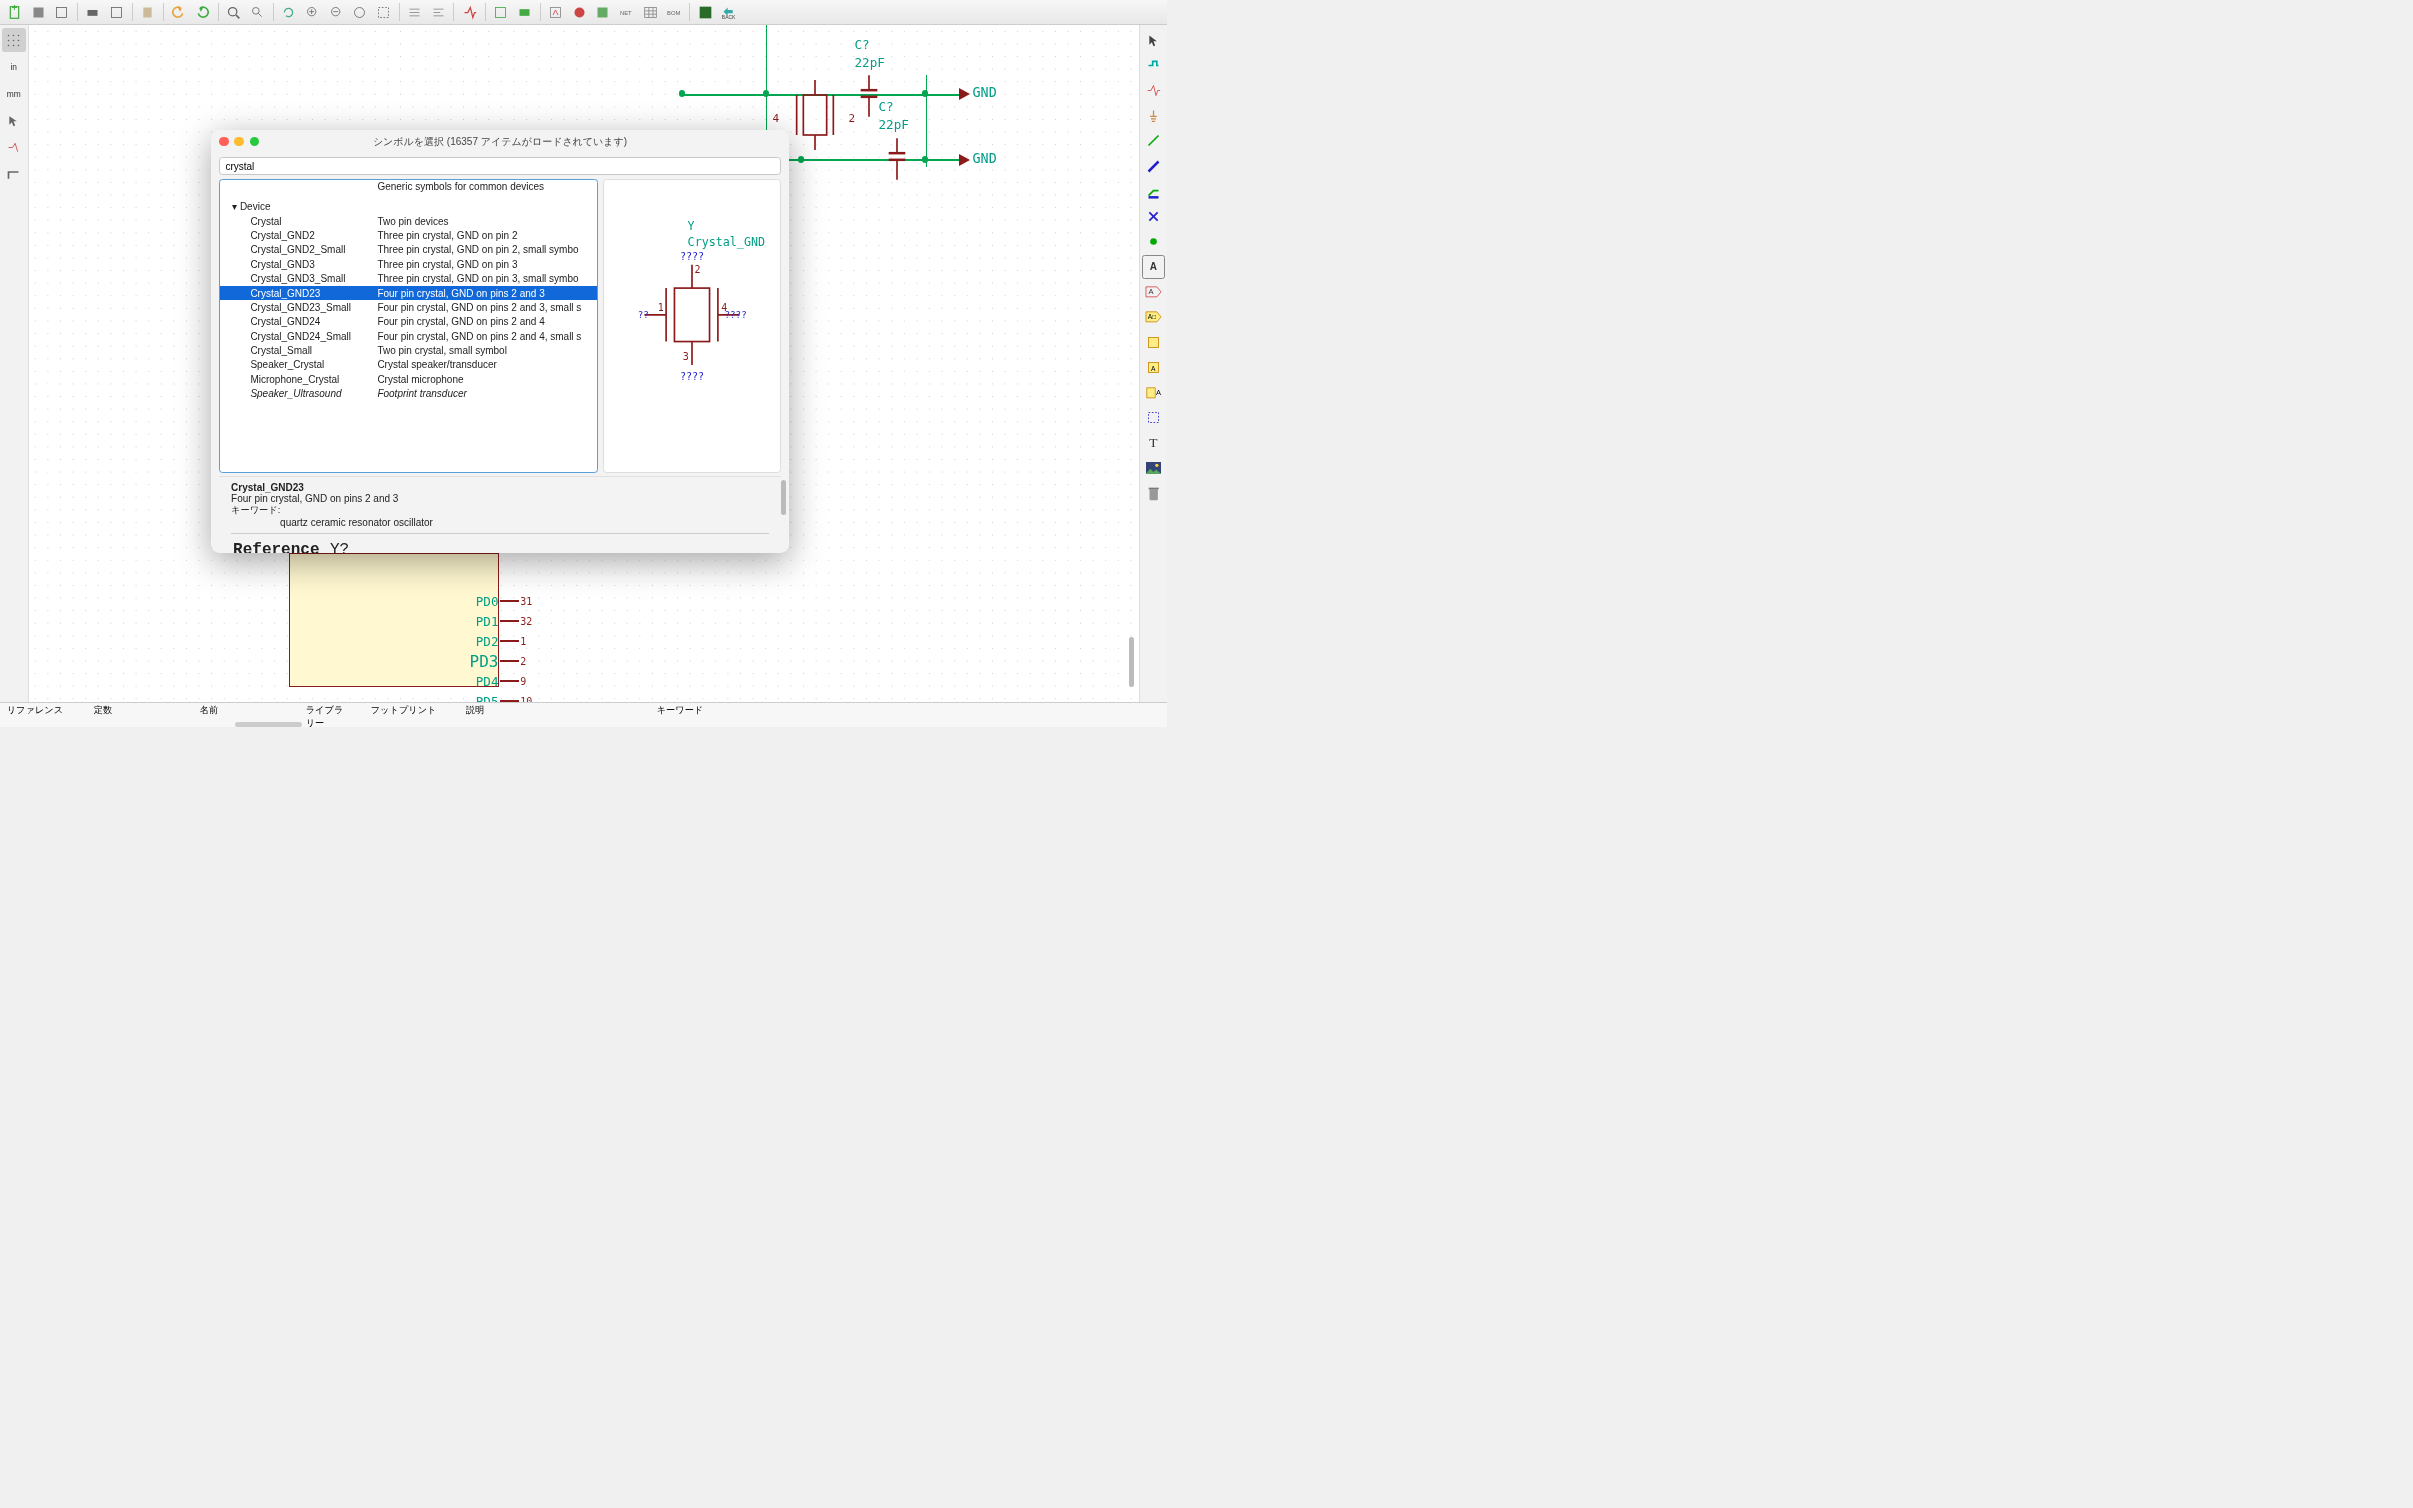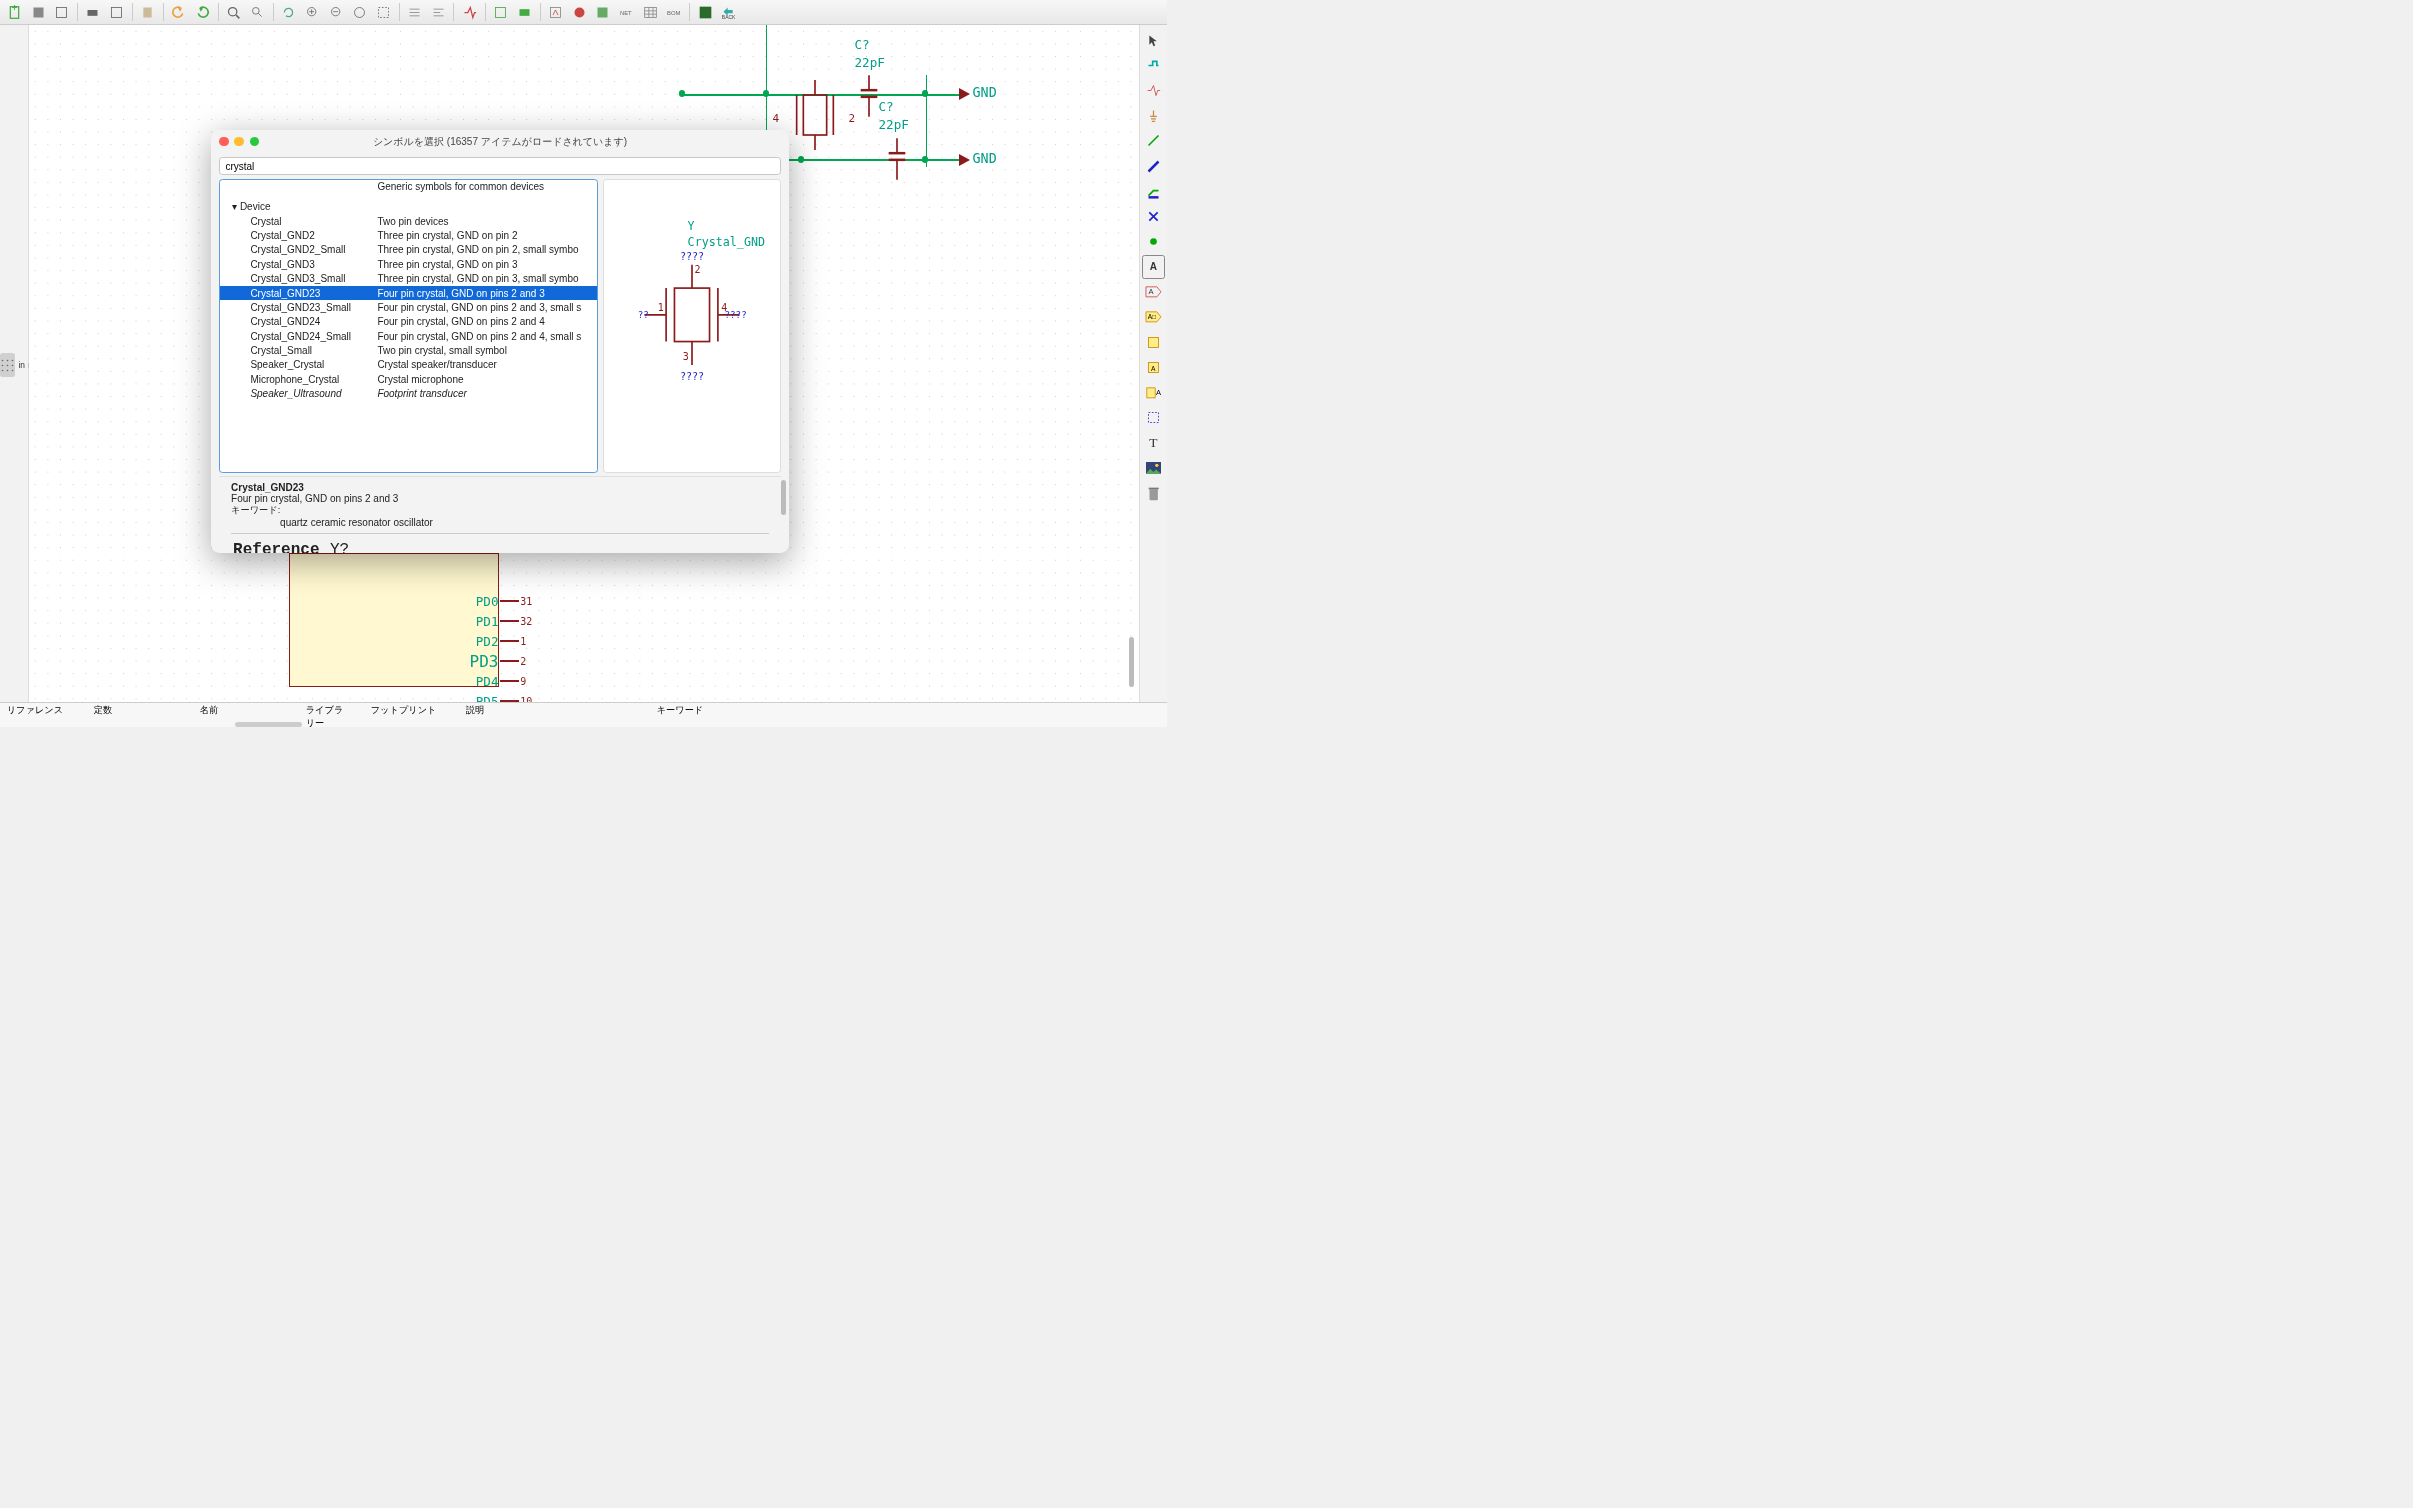--- a/index.html
+++ b/index.html
@@ -1,20 +1,20 @@
 <!DOCTYPE html>
 <html style="font-size:13.4px"><head>
 <meta charset="utf-8">
 <style>
 * { box-sizing: border-box; margin: 0; padding: 0; }
 body { font-family: -apple-system, "Helvetica Neue", Arial, sans-serif; font-size: 11px; background: #f0f0f0; width: 1167px; height: 727px; overflow: hidden; position: relative; }
 .toolbar { height: 25px; background: linear-gradient(#f7f7f7,#e8e8e8); border-bottom: 0.8px solid #ccc; display: flex; align-items: center; padding: 0 3.4px; gap: 1.7px; }
 .tb-btn { width: 22px; height: 22px; display: flex; align-items: center; justify-content: center; border-radius: 2.5px; cursor: pointer; }
 .tb-sep { width: 0.8px; height: 18.4px; background: #ccc; margin: 0 2.5px; }
-.left-toolbar { position: absolute; left: 0; top: 25px; width: 28.5px; bottom: 25px; background: #f2f2f2; border-right: 0.8px solid #ddd; display: flex; flex-direction: row; align-items: center; padding-top: 3.4px; gap: 3.4px; }
+.left-toolbar { position: absolute; left: 0; top: 25px; width: 28.5px; bottom: 25px; background: #f2f2f2; border-right: 0.8px solid #ddd; display: flex; flex-direction: column; align-items: center; padding-top: 3.4px; gap: 3.4px; }
 .right-toolbar { position: absolute; right: 0; top: 25px; width: 28.5px; bottom: 25px; background: #f2f2f2; border-left: 0.8px solid #ddd; display: flex; flex-direction: column; align-items: center; padding-top: 3.4px; gap: 1.7px; }
 .lt-btn, .rt-btn { width: 23.5px; height: 23.5px; display: flex; align-items: center; justify-content: center; border-radius: 2.5px; cursor: pointer; font-size: 8.4px; color: #333; }
 .lt-btn.active { background: #d0d0d0; }
 .canvas { position: absolute; left: 28.5px; right: 28.5px; top: 25px; bottom: 25px; background: #fff; background-image: radial-gradient(circle,#ccc 0.4px,transparent 0.4px); background-size: 12.6px 12.6px; }
 .statusbar { position: absolute; bottom: 0; left: 0; right: 0; height: 25px; background: #f7f7f7; border-top: 0.8px solid #ccc; display: flex; flex-direction: column; font-size: 9.2px; padding: 0.8px 6.7px; }
 .status-row { display: flex; gap: 15px; }
 .status-col { padding-right: 8.4px; }
 .scratch-scroll { position: absolute; bottom: 0; left: 235px; width: 67px; height: 5px; background: #ccc; border-radius: 2.5px; }
 
 .dialog { position: absolute; left: 211px; top: 130px; width: 578px; height: 423px; background: #f3f3f3; border-radius: 8.4px; box-shadow: 0 8.4px 34px rgba(0,0,0,.35); overflow: hidden; display: flex; flex-direction: column; }

